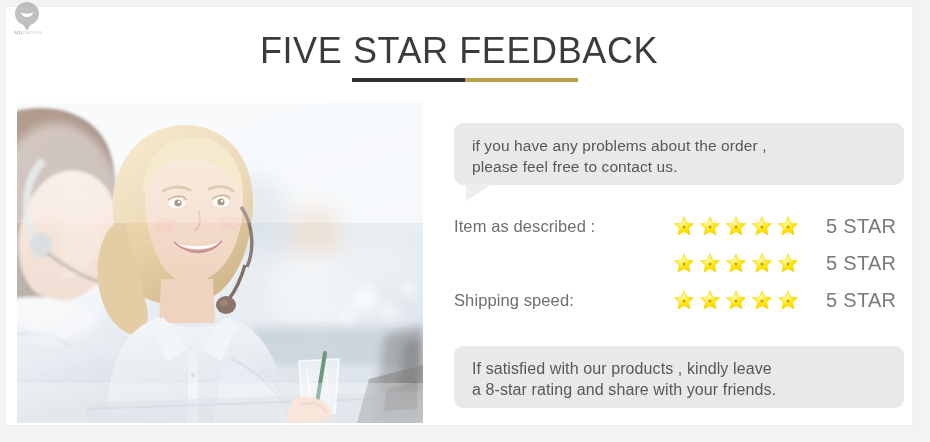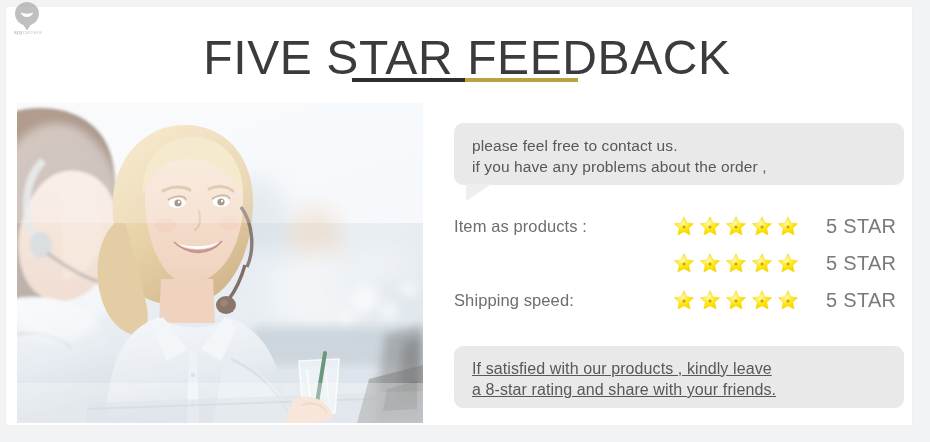--- a/index.html
+++ b/index.html
@@ -68,25 +68,25 @@
   
   #header {
     position: absolute;
     left: 0;
     top: 0;
     width: 906px;
     height: 92px;
   }
   #title {
     position: absolute;
-    left: 8px;
+    left: 0;
     top: 23px;
     width: 906px;
     text-align: center;
-    font-size: 48px;
+    font-size: 36px;
     font-weight: 400;
     letter-spacing: 0.6px;
     color: #3b3b3d;
     white-space: nowrap;
   }
   #divider {
     position: absolute;
     left: 346px;
     top: 71px;
     width: 226px;
@@ -150,21 +150,20 @@
     width: 0; height: 0;
     border-top: 17px solid #eeeeee;
     border-right: 26px solid transparent;
   }
   #bubble-bottom {
     left: 8px;
     top: 243px;
     width: 450px;
     height: 62px;
     font-size: 16px;
-    text-decoration: underline;
   }
   .bubble .line { display: block; white-space: nowrap; }
 
   
   #ratings {
     position: absolute;
     left: 0;
     top: 104px;
     width: 460px;
   }
@@ -403,29 +402,29 @@
 
         <rect width="406" height="320" fill="#ffffff" opacity="0.30"></rect>
         <rect width="406" height="120" fill="#ffffff" opacity="0.22"></rect>
         <rect x="0" y="280" width="406" height="40" fill="#ffffff" opacity="0.30"></rect>
       </svg>
     </div>
 
     <div id="right">
 
       <div class="bubble" id="bubble-top">
+        <span class="line">if you have any problems about the order ,</span>
         <span class="line">please feel free to contact us.</span>
-        <span class="line">if you have any problems about the order ,</span>
         <span class="tail"></span>
       </div>
 
       <div id="ratings">
 
         <div class="rating-row">
-          <span class="rating-label">Item as products :</span>
+          <span class="rating-label">Item as described :</span>
           <span class="rating-stars">
             <svg class="star" viewBox="0 0 24 24">
                 <defs>
                   <radialGradient id="sg1" cx="0.4" cy="0.35" r="0.75">
                     <stop offset="0%" stop-color="#fffbb0"></stop>
                     <stop offset="55%" stop-color="#ffe400"></stop>
                     <stop offset="100%" stop-color="#f2ce00"></stop>
                   </radialGradient>
                 </defs>
                 <path d="M12 2.3 L15 8.8 L22 9.6 L16.9 14.4 L18.4 21.4 L12 17.9 L5.6 21.4 L7.1 14.4 L2 9.6 L9 8.8 Z" fill="url(#sg1)" stroke="#f0d000" stroke-width="0.5"></path>

